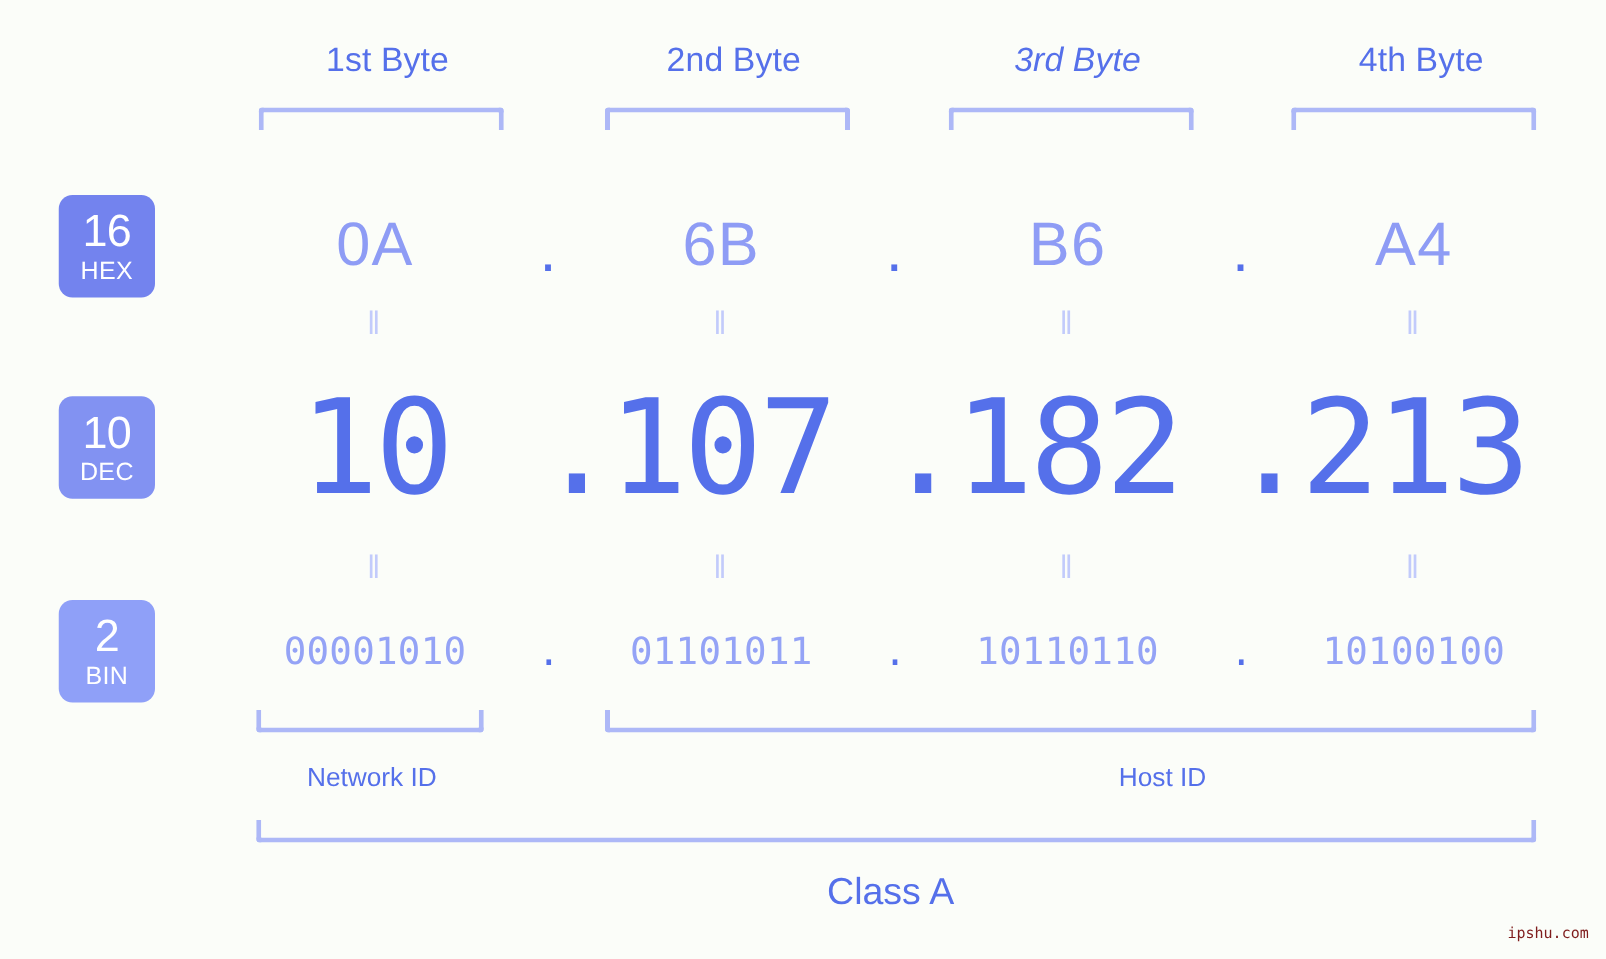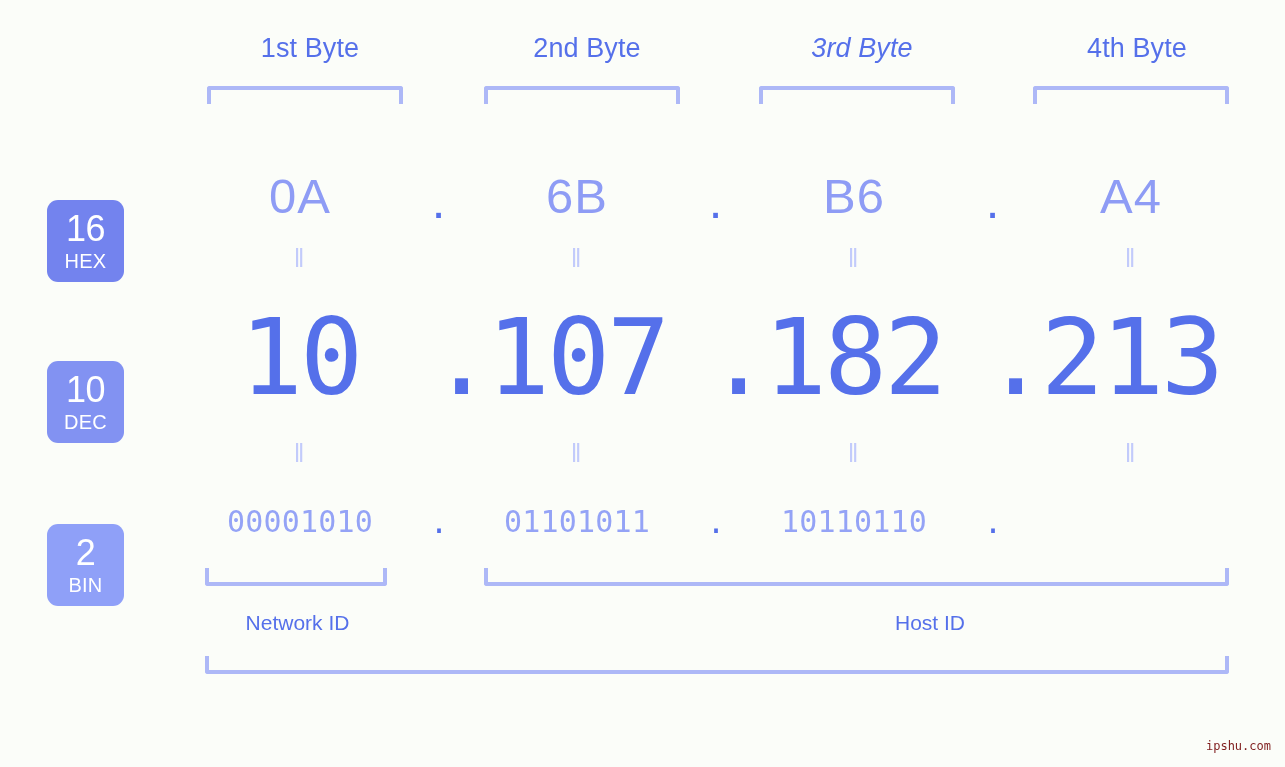--- a/index.html
+++ b/index.html
@@ -60,21 +60,20 @@
     width: 77px;
     height: 82px;
     border-radius: 11px;
     color: #ffffff;
     display: flex;
     flex-direction: column;
     align-items: center;
     justify-content: center;
     line-height: 1;
     box-sizing: border-box;
-    margin-top: 44px;
   }
   .badge .num {
     font-size: 36px;
     font-weight: 400;
     letter-spacing: -0.5px;
   }
   .badge .abbr {
     font-size: 20px;
     font-weight: 400;
     margin-top: 4px;
@@ -274,25 +273,27 @@
     <span class="eq-slot"><span class="eq">‖</span></span>
   </div>
 
   <div class="row row-bin">
     <span class="cell">00001010</span>
     <span class="dot">.</span>
     <span class="cell">01101011</span>
     <span class="dot">.</span>
     <span class="cell">10110110</span>
     <span class="dot">.</span>
+    <span class="cell">10100100</span>
   </div>
 
   <div class="bracket-up" style="left:205px; top:568px; width:182px;"></div>
   <div class="bracket-up" style="left:484px; top:568px; width:745px;"></div>
 
   <div class="section-label" style="left:190px; top:611px; width:215px;">Network ID</div>
   <div class="section-label" style="left:745px; top:611px; width:220px;text-align:right;">Host ID</div>
 
   <div class="bracket-up" style="left:205px; top:656px; width:1024px;"></div>
+  <div class="class-label" style="left:600px; top:697px; width:225px;">Class A</div>
 
   <div class="watermark">ipshu.com</div>
 
 </div>
 
 </body></html>

